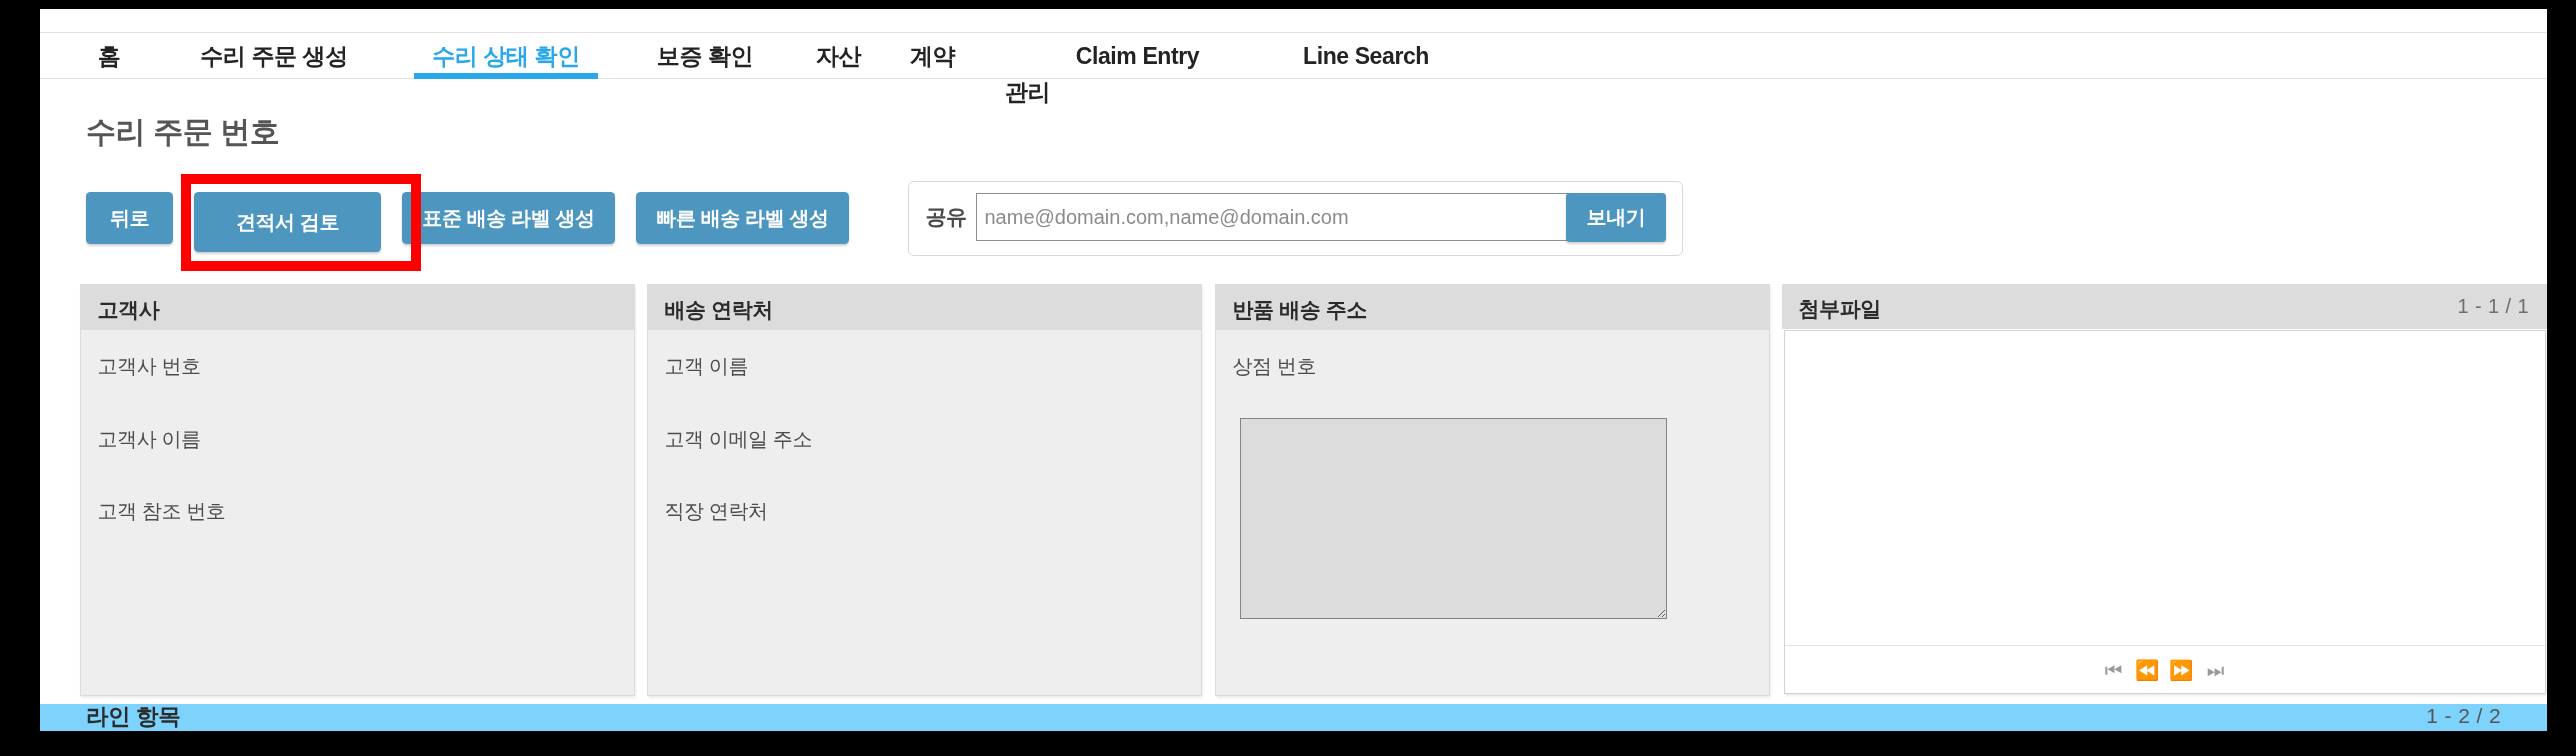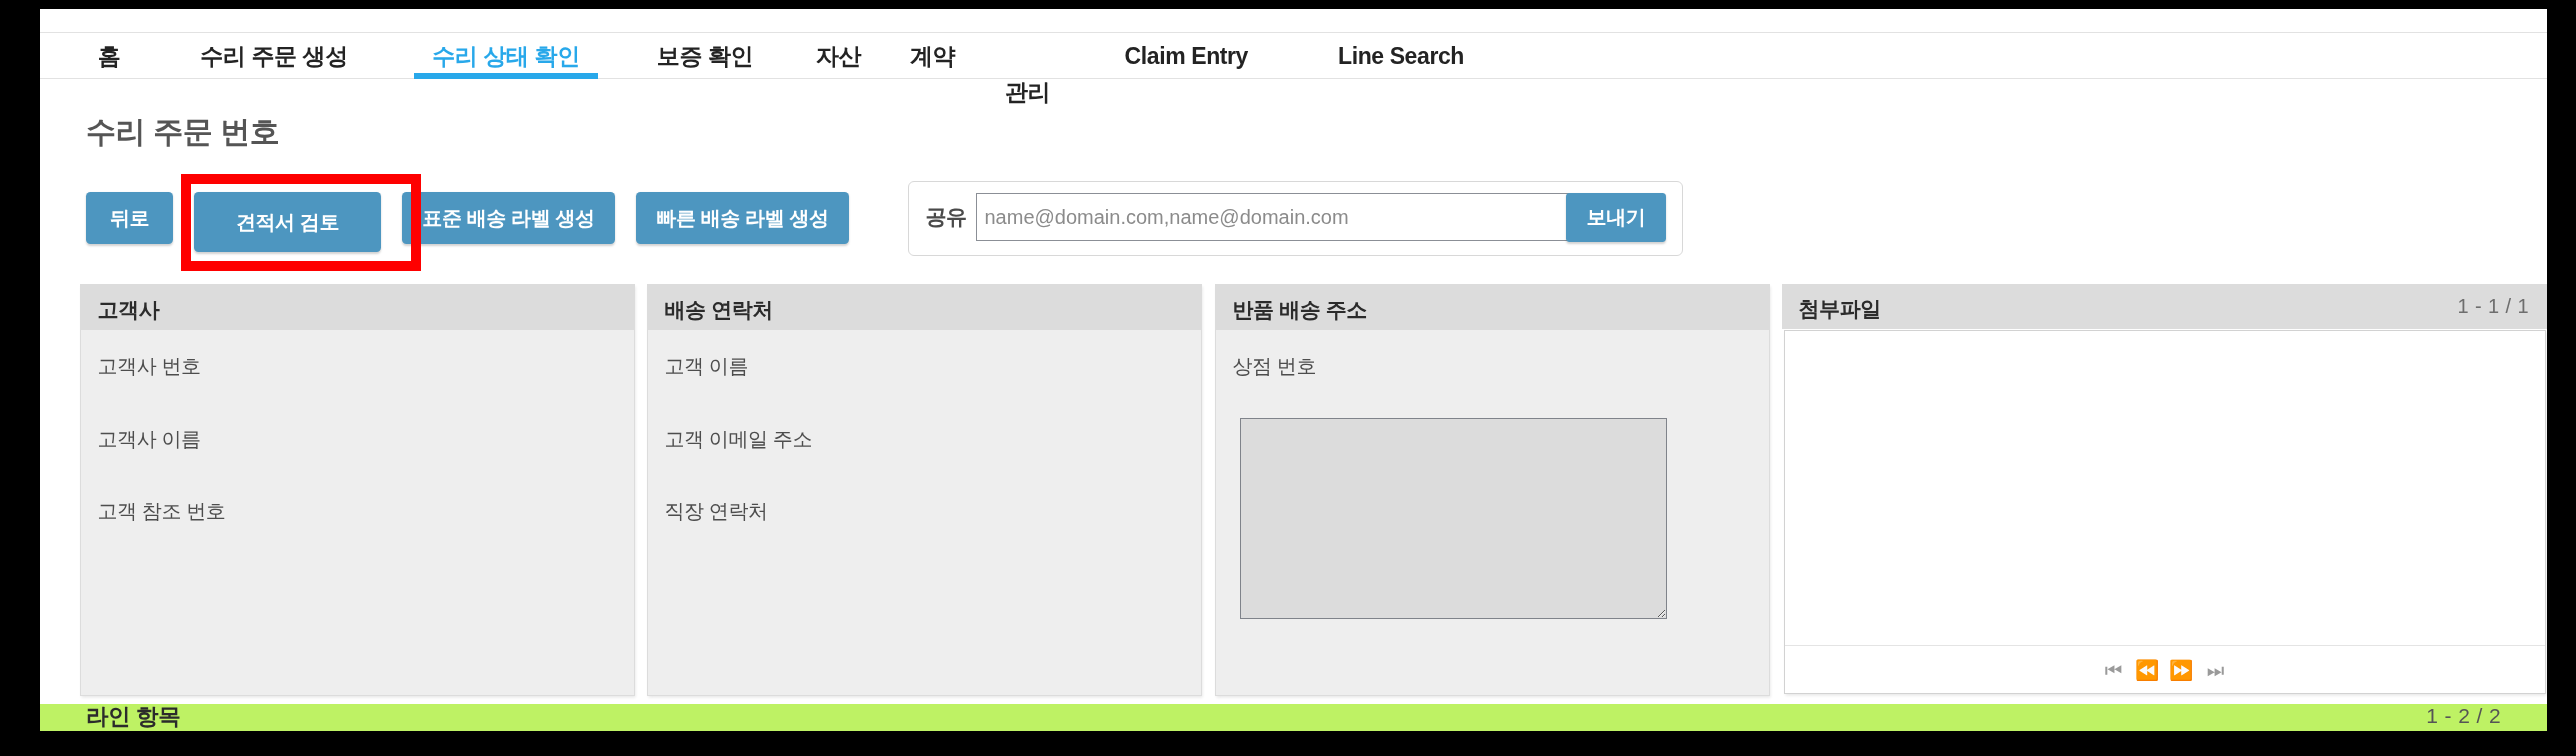--- a/index.html
+++ b/index.html
@@ -268,21 +268,21 @@
     vertical-align: top;
   }
 
   
   #line-items-bar {
     position: absolute;
     left: 0;
     top: 695px;
     width: 2507px;
     height: 28px;
-    background: #bef264;
+    background: #7dd3fc;
   }
   #line-items-title {
     position: absolute;
     left: 46px;
     top: -3px;
     font-size: 22.5px;
     font-weight: bold;
     color: #2b2b2b;
     letter-spacing: -0.4px;
   }
@@ -301,22 +301,22 @@
 <div id="app-frame">
 
   <nav id="nav-bar">
       <div class="nav-item" style="left: 46px; width: 46px; text-align: center;">홈</div>
       <div class="nav-item" style="left: 142px; width: 184px; text-align: center;">수리 주문 생성</div>
       <div class="nav-item active" style="left: 374px; width: 184px; text-align: center;">수리 상태 확인</div>
       <div class="nav-item" style="left: 606px; width: 118px; text-align: center;">보증 확인</div>
       <div class="nav-item" style="left: 774px; width: 49px; text-align: center;">자산</div>
       <div class="nav-item" style="left: 868px; width: 49px; text-align: center;">계약</div>
       <div class="nav-item" style="left: 963px; width: 49px; text-align: center; margin-top: 36px;">관리</div>
-      <div class="nav-item" style="left: 1051px; width: 157px; text-align: right;">Claim Entry</div>
-      <div class="nav-item" style="left: 1263px; width: 161px; text-align: right;">Line Search</div>
+      <div class="nav-item" style="left: 1019px; width: 157px; text-align: center;">Claim Entry</div>
+      <div class="nav-item" style="left: 1263px; width: 161px; text-align: left;">Line Search</div>
     </nav>
 
   <div id="page-title">수리 주문 번호</div>
 
   <button class="btn" id="btn-back">뒤로</button>
   <button class="btn" id="btn-quote">견적서 검토</button>
   <button class="btn" id="btn-std-label">표준 배송 라벨 생성</button>
   <button class="btn" id="btn-fast-label">빠른 배송 라벨 생성</button>
 
   <div id="highlight-box"></div>

